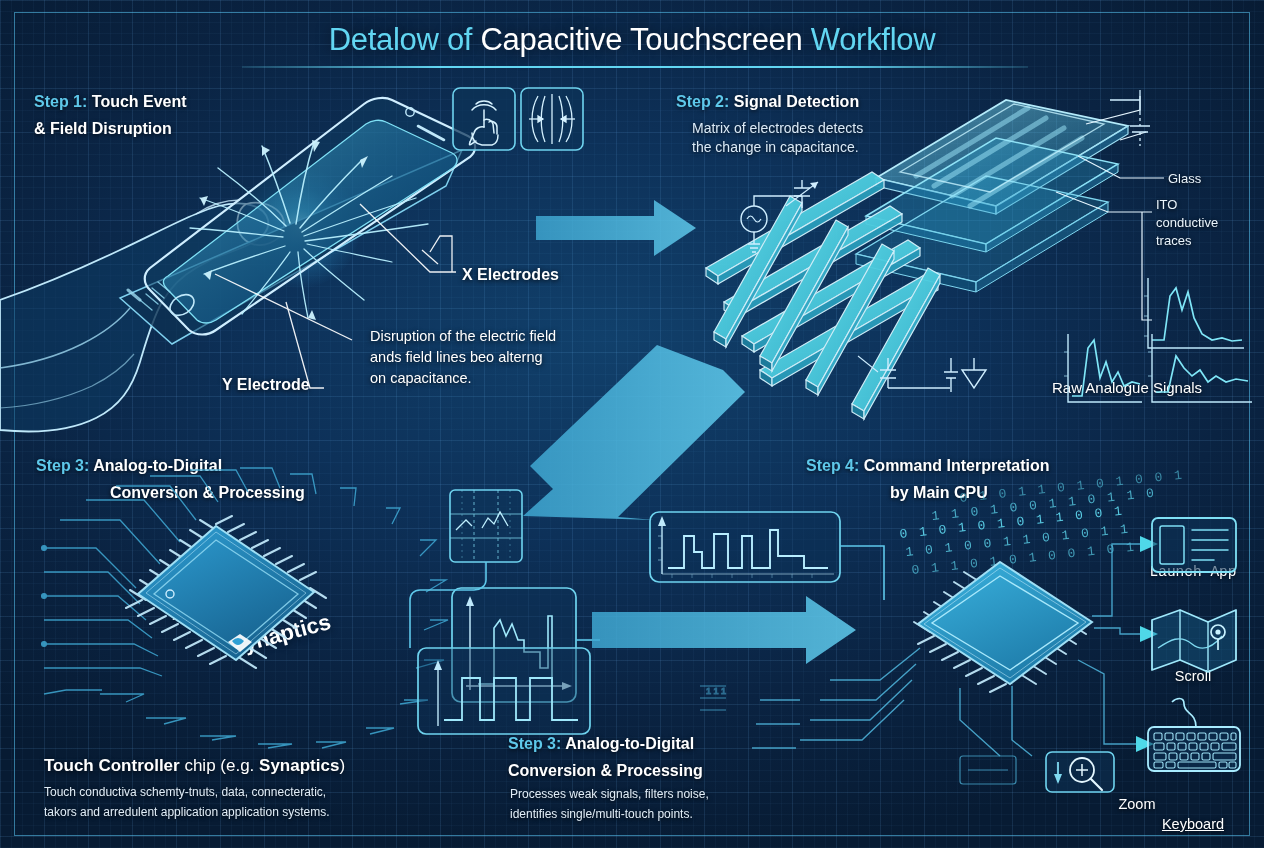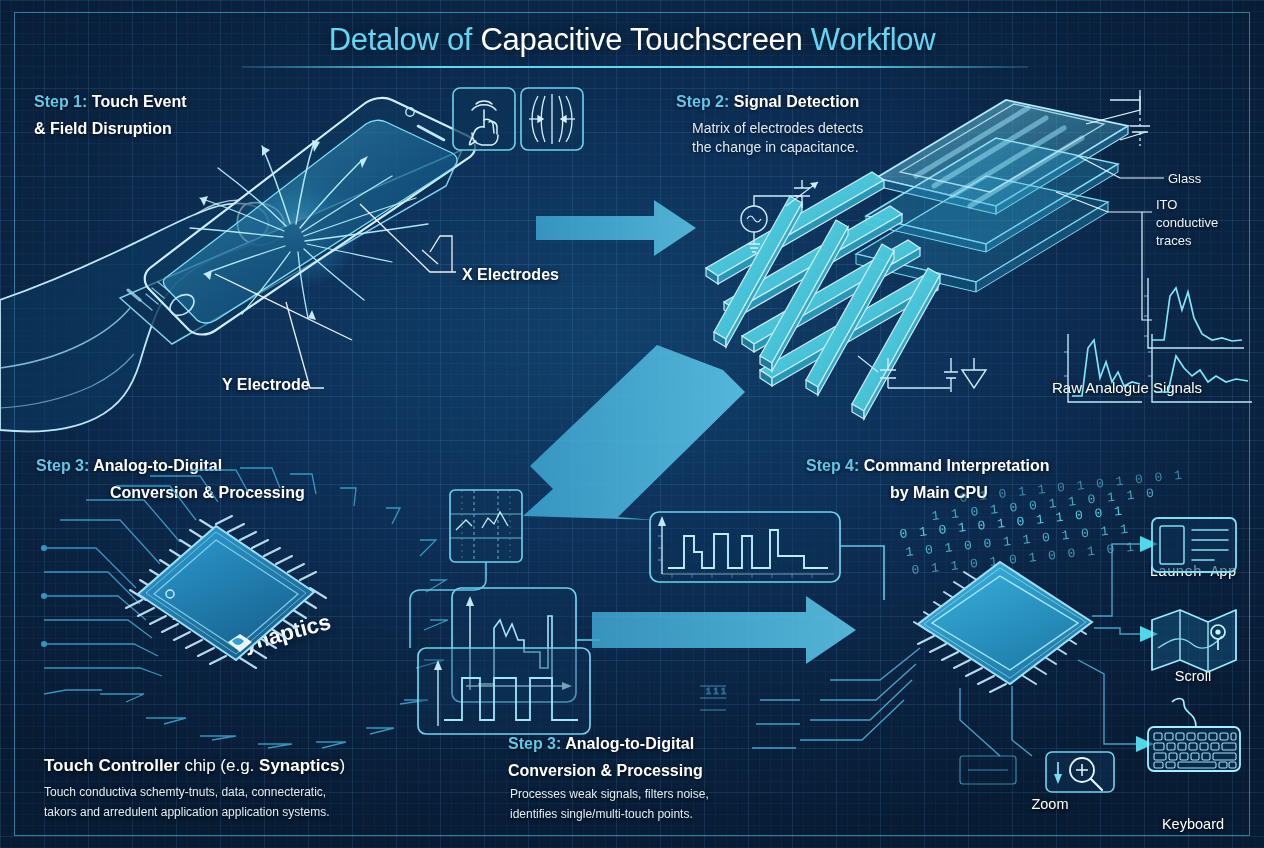--- a/index.html
+++ b/index.html
@@ -140,33 +140,38 @@
   <div class="cap-title" style="left:44px; top:756px;">
     <span>Touch Controller</span><span class="reg"> chip (e.g. </span><span>Synaptics</span><span class="reg">)</span>
   </div>
   <div class="cap-body" style="left:44px; top:782px; width:400px;">
     <span>Touch conductiva schemty-tnuts, data, connecteratic,</span><br>
     <span>takors and arredulent application application systems.</span>
   </div>
 
   <div class="callout bold" style="left:462px; top:264px;">X Electrodes</div>
   <div class="callout bold" style="left:222px; top:374px;">Y Electrode</div>
+  <div class="callout" style="left:370px; top:326px; width:250px;">
+    <span>Disruption of the electric field</span><br>
+    <span>ands field lines beo alterng</span><br>
+    <span>on capacitance.</span>
+  </div>
 
   <div class="small-label" style="left:1168px; top:170px;">Glass</div>
   <div class="small-label" style="left:1156px; top:196px;">
     <span>ITO</span><br>
     <span>conductive</span><br>
     <span>traces</span>
   </div>
   <div class="callout" style="left:1052px; top:377px; font-size:15px;">Raw Analogue Signals</div>
 
   <div class="icon-cap" style="left:1128px; top:564px; width:130px;font-family:Liberation Mono, monospace;">Launch App</div>
   <div class="icon-cap" style="left:1128px; top:668px; width:130px;">Scroll</div>
-  <div class="icon-cap" style="left:1128px; top:816px; width:130px;">Keyboard</div>
-  <div class="icon-cap" style="left:1003px; top:796px; width:94px;">Zoom</div>
+  <div class="icon-cap" style="left:1128px; top:816px; width:130px;text-decoration:underline;">Keyboard</div>
+  <div class="icon-cap" style="left:1090px; top:796px; width:94px;">Zoom</div>
 
   <div class="touch-glow"></div>
 
   <div class="chip-text" style="left:168px; top:578px; font-size:32px; transform: rotate(-17deg) skewX(-6deg); letter-spacing:0.5px;">Atmel</div>
   <div class="chip-text" style="left:212px; top:612px; font-size:14px; opacity:0.45; transform: rotate(-14deg);">Somular</div>
   <div class="chip-text" style="left:228px; top:622px; font-size:22px; transform: rotate(-15deg);">Synaptics</div>
 
   <div class="chip-text" style="left:958px; top:600px; font-size:30px; transform: rotate(-16deg) skewX(-5deg); letter-spacing:1px;">CPU</div>
 
   <svg class="overlay" viewBox="0 0 1264 848" xmlns="http://www.w3.org/2000/svg">

